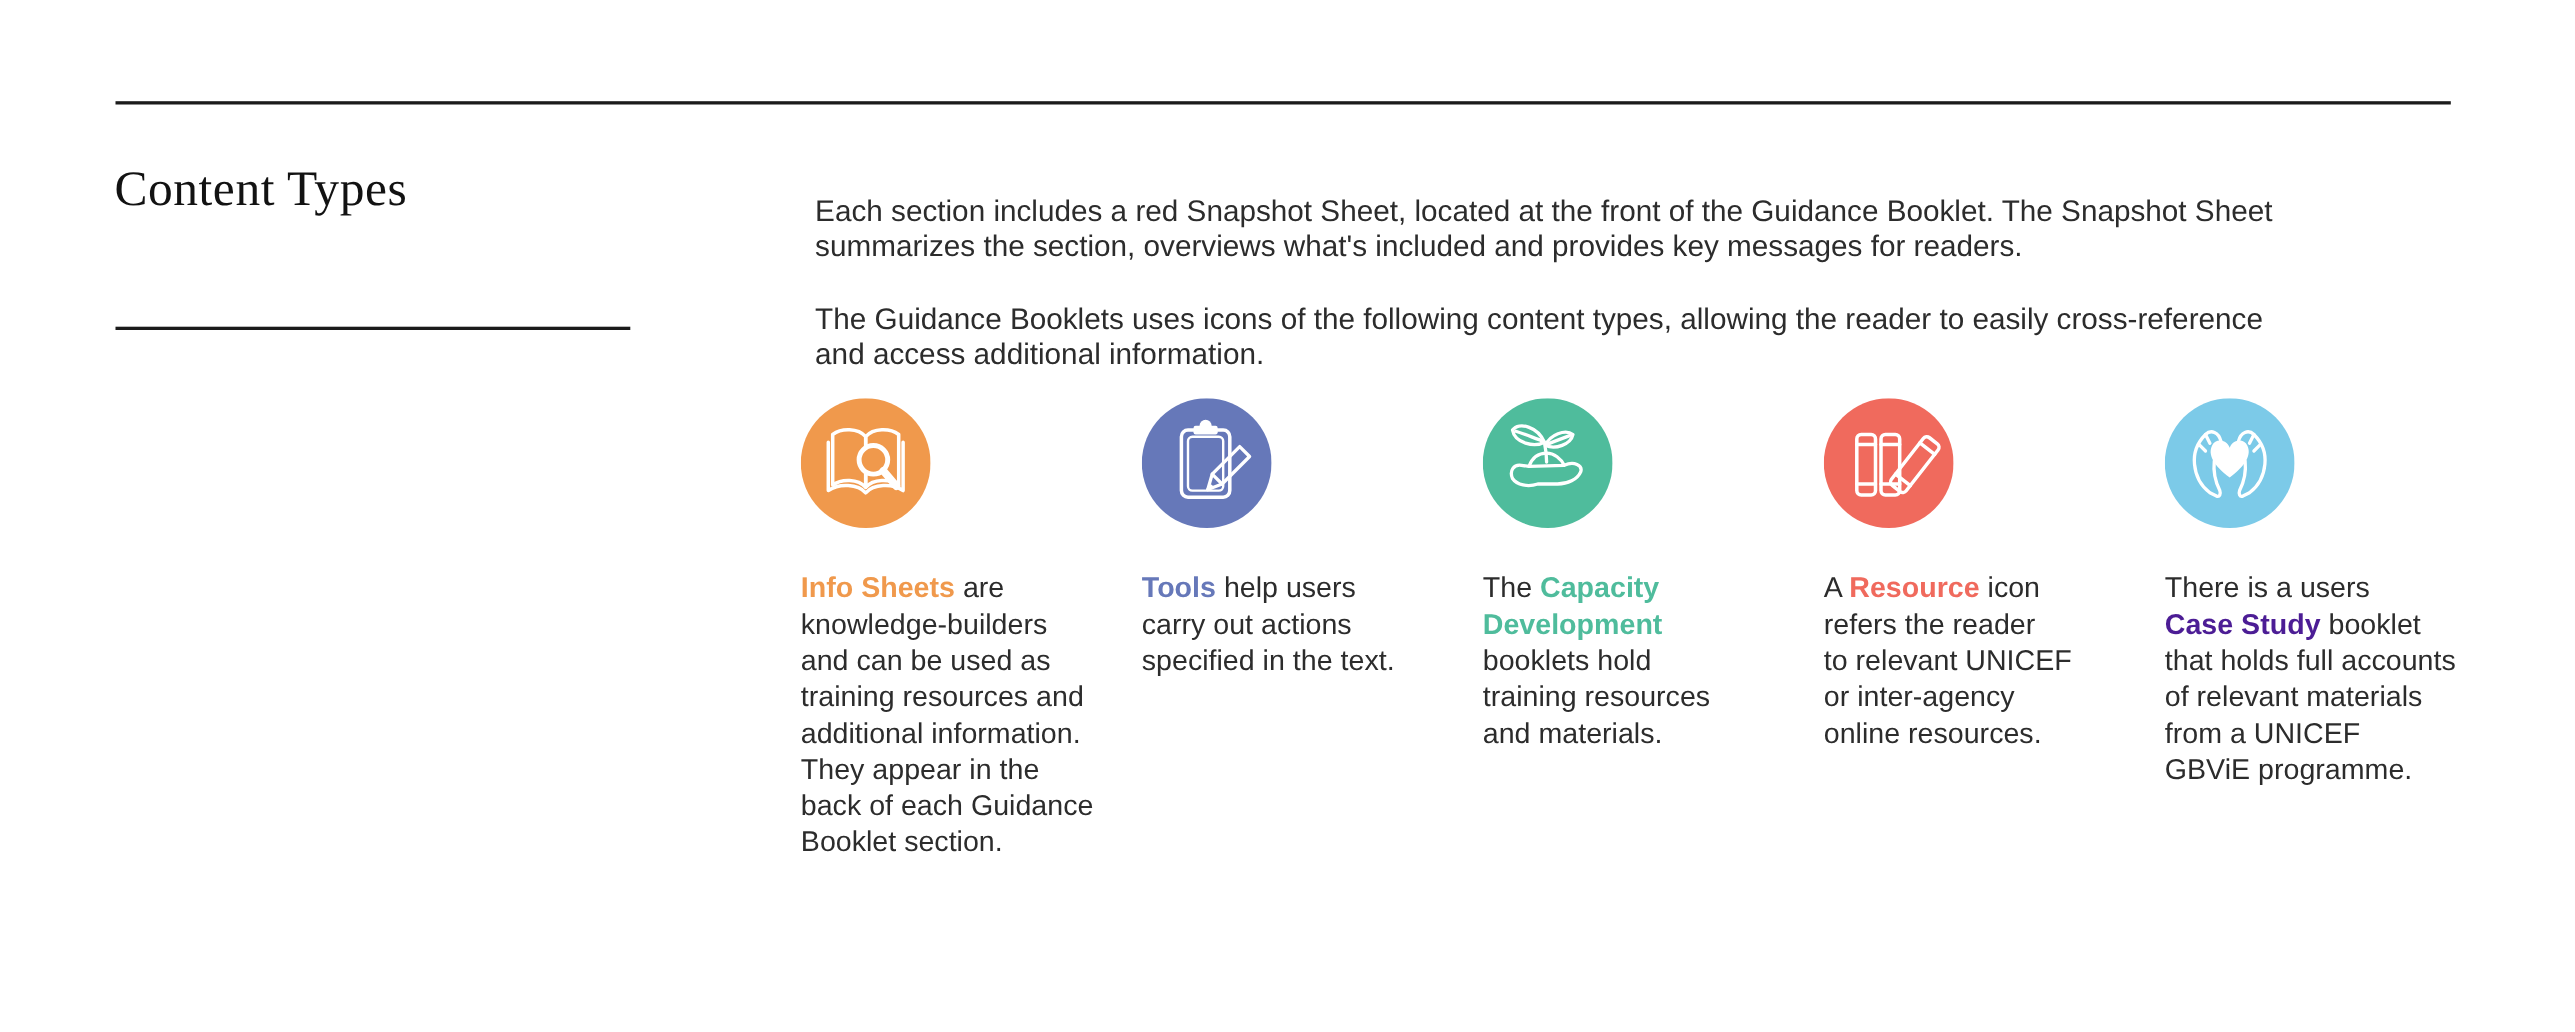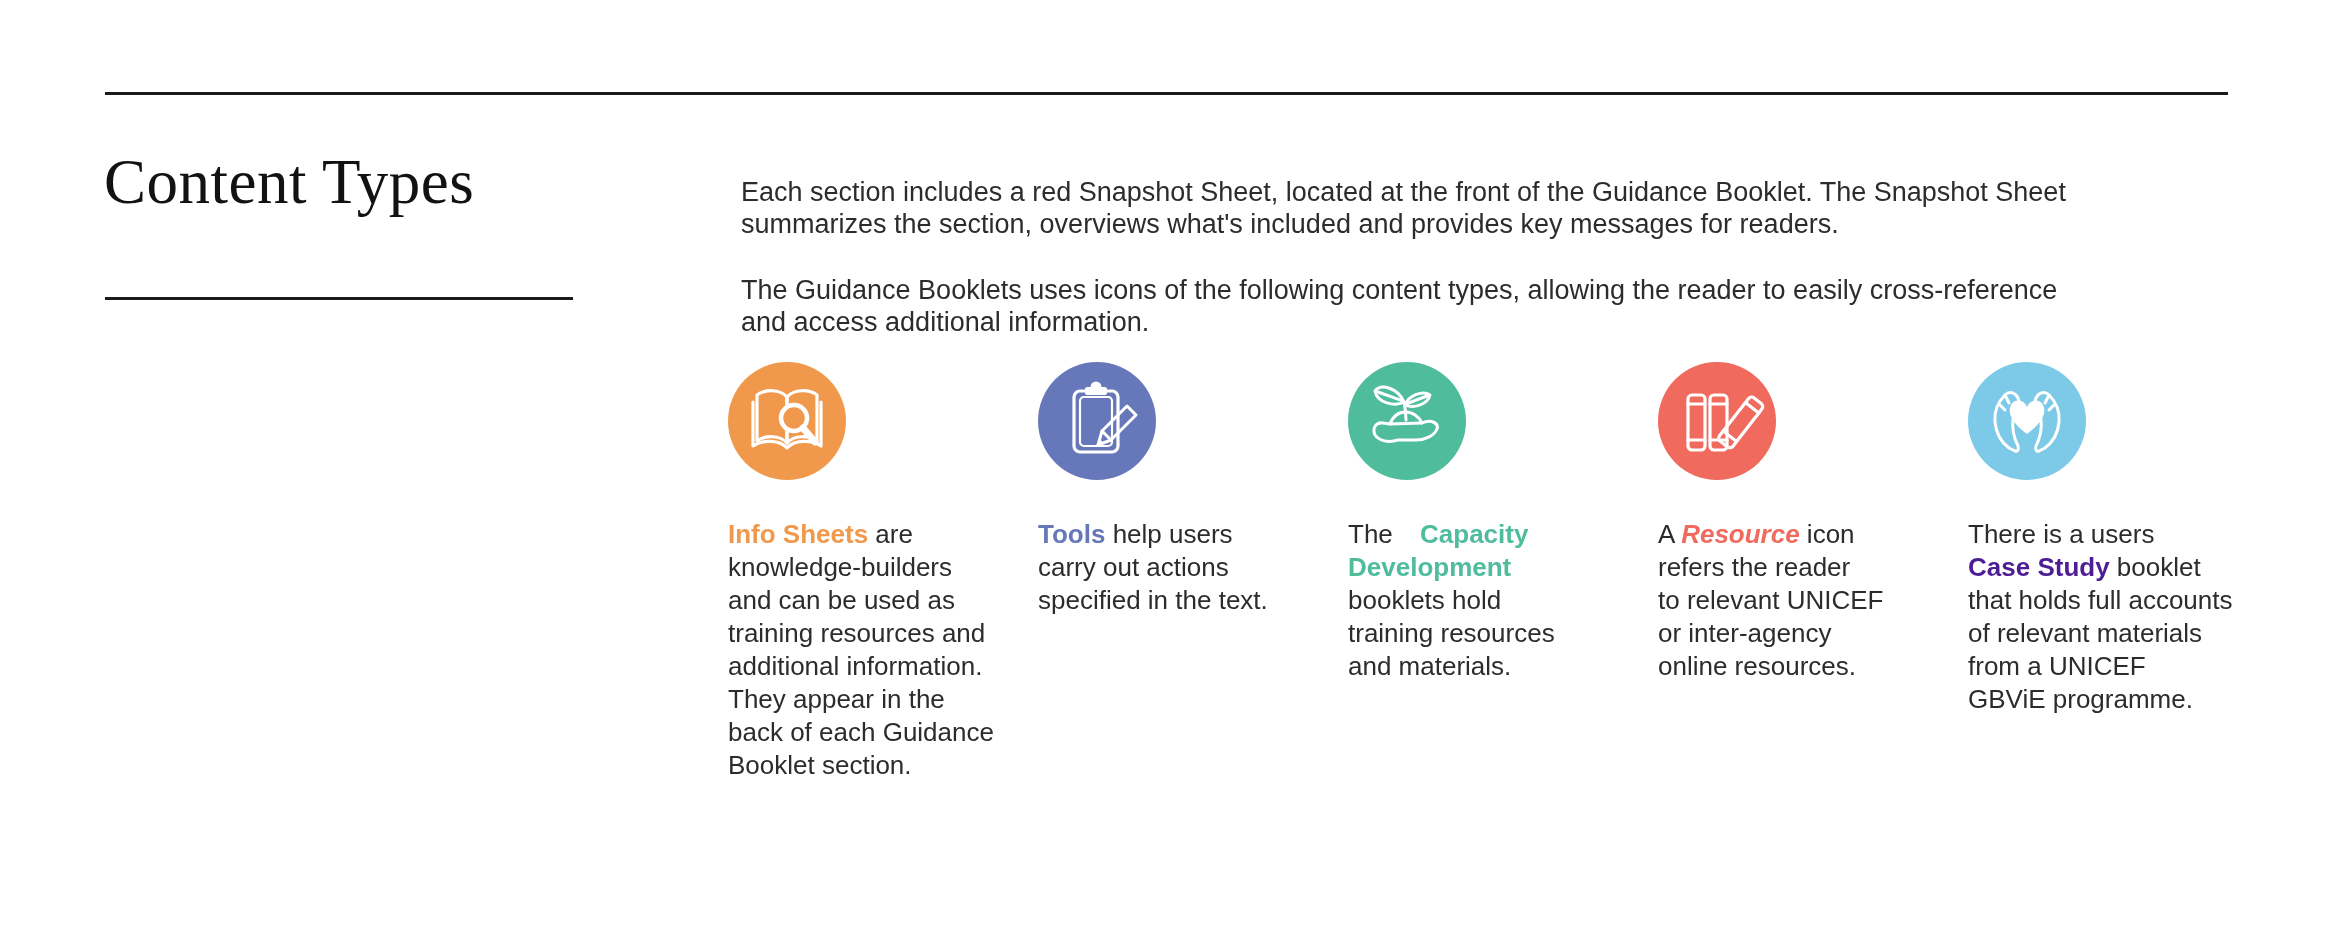--- a/index.html
+++ b/index.html
@@ -11,21 +11,21 @@
     color:#2d2d2d;
     overflow:hidden;
   }
   .top-rule {
     position:absolute; left:105px; top:92px;
     width:2123px; height:3px; background:#1b1b1b;
   }
   .heading {
     position:absolute; left:104px; top:146px; margin:0;
     font-family:"Liberation Serif", serif;
-    font-weight:400; font-size:63px; line-height:1.15;
+    font-weight:400; font-size:45px; line-height:1.15;
     letter-spacing:0.5px; color:#121212;
   }
   .short-rule {
     position:absolute; left:105px; top:297px;
     width:468px; height:3px; background:#1b1b1b;
   }
   .intro {
     position:absolute; left:729px; top:164px; width:1430px;
     font-size:27px; line-height:32px; color:#2c2c2c;
   }
@@ -110,42 +110,42 @@
         <g stroke="#ffffff" fill="none" stroke-width="3" stroke-linecap="round" stroke-linejoin="round">
           <path d="M58 58 C58 50 57 45 56 40"></path>
           <path d="M56 40 C50 26 33 21 27 29 C29 41 47 45 56 40 Z"></path>
           <path d="M30 30 C39 33 49 37 55 39"></path>
           <path d="M57 43 C61 33 75 28 82 33 C80 42 66 47 57 43 Z"></path>
           <path d="M79 34 C71 37 63 40 58 42"></path>
           <path d="M42 62 C45 54 51 50 58 50 C65 50 71 55 74 61"></path>
           <path d="M27 73 C24 66 28 60 35 61 L42 62 L74 61 C83 57 91 61 89 67 C86 74 77 78 68 78 L50 78 C41 81 31 79 27 73 Z"></path>
         </g>
       </svg>
-      <p><span>The </span><span class="b" style="color: rgb(79, 188, 156); margin-left: 20px;">Capacity
+      <p><span>The </span><span class="b" style="color: rgb(79, 188, 156);">Capacity
 Development</span><span>
 booklets hold
 training resources
 and materials.</span></p>
     </div>
 
     <div class="col">
       <svg class="type-icon" viewBox="0 0 118 118">
         <circle cx="59" cy="59" r="59" fill="#F06A5D"></circle>
         <g stroke="#ffffff" fill="none" stroke-width="3.2" stroke-linejoin="round" stroke-linecap="round">
           <rect x="30" y="33" width="17" height="55" rx="4"></rect>
           <path d="M30 42 H47 M30 78 H47"></path>
           <rect x="52" y="33" width="17" height="55" rx="4"></rect>
           <path d="M52 42 H69 M52 78 H69"></path>
           <g transform="rotate(38 83 60)">
             <rect x="74.5" y="33" width="17" height="55" rx="4"></rect>
             <path d="M74.5 42 H91.5 M74.5 78 H91.5"></path>
           </g>
         </g>
       </svg>
-      <p><span>A </span><span class="b" style="color: rgb(240, 106, 93); font-style: italic;">Resource</span><span> icon
+      <p><span>A </span><span class="b" style="color: rgb(240, 106, 93);">Resource</span><span> icon
 refers the reader
 to relevant UNICEF
 or inter-agency
 online resources.</span></p>
     </div>
 
     <div class="col">
       <svg class="type-icon" viewBox="0 0 118 118">
         <circle cx="59" cy="59" r="59" fill="#7CCAE8"></circle>
         <path d="M59 72 C44 61 39 51 43 43 C46 36.5 56 37 59 45 C62 37 72 36.5 75 43 C79 51 74 61 59 72 Z" fill="#ffffff"></path>

